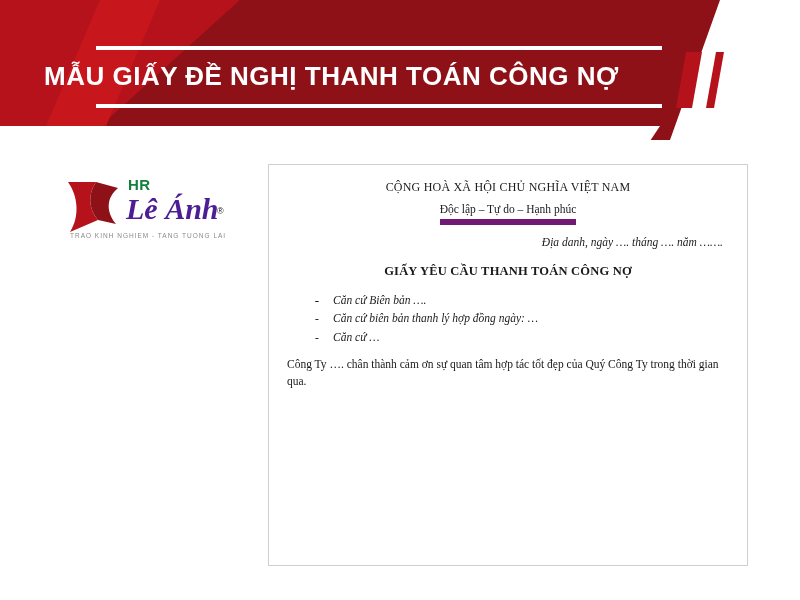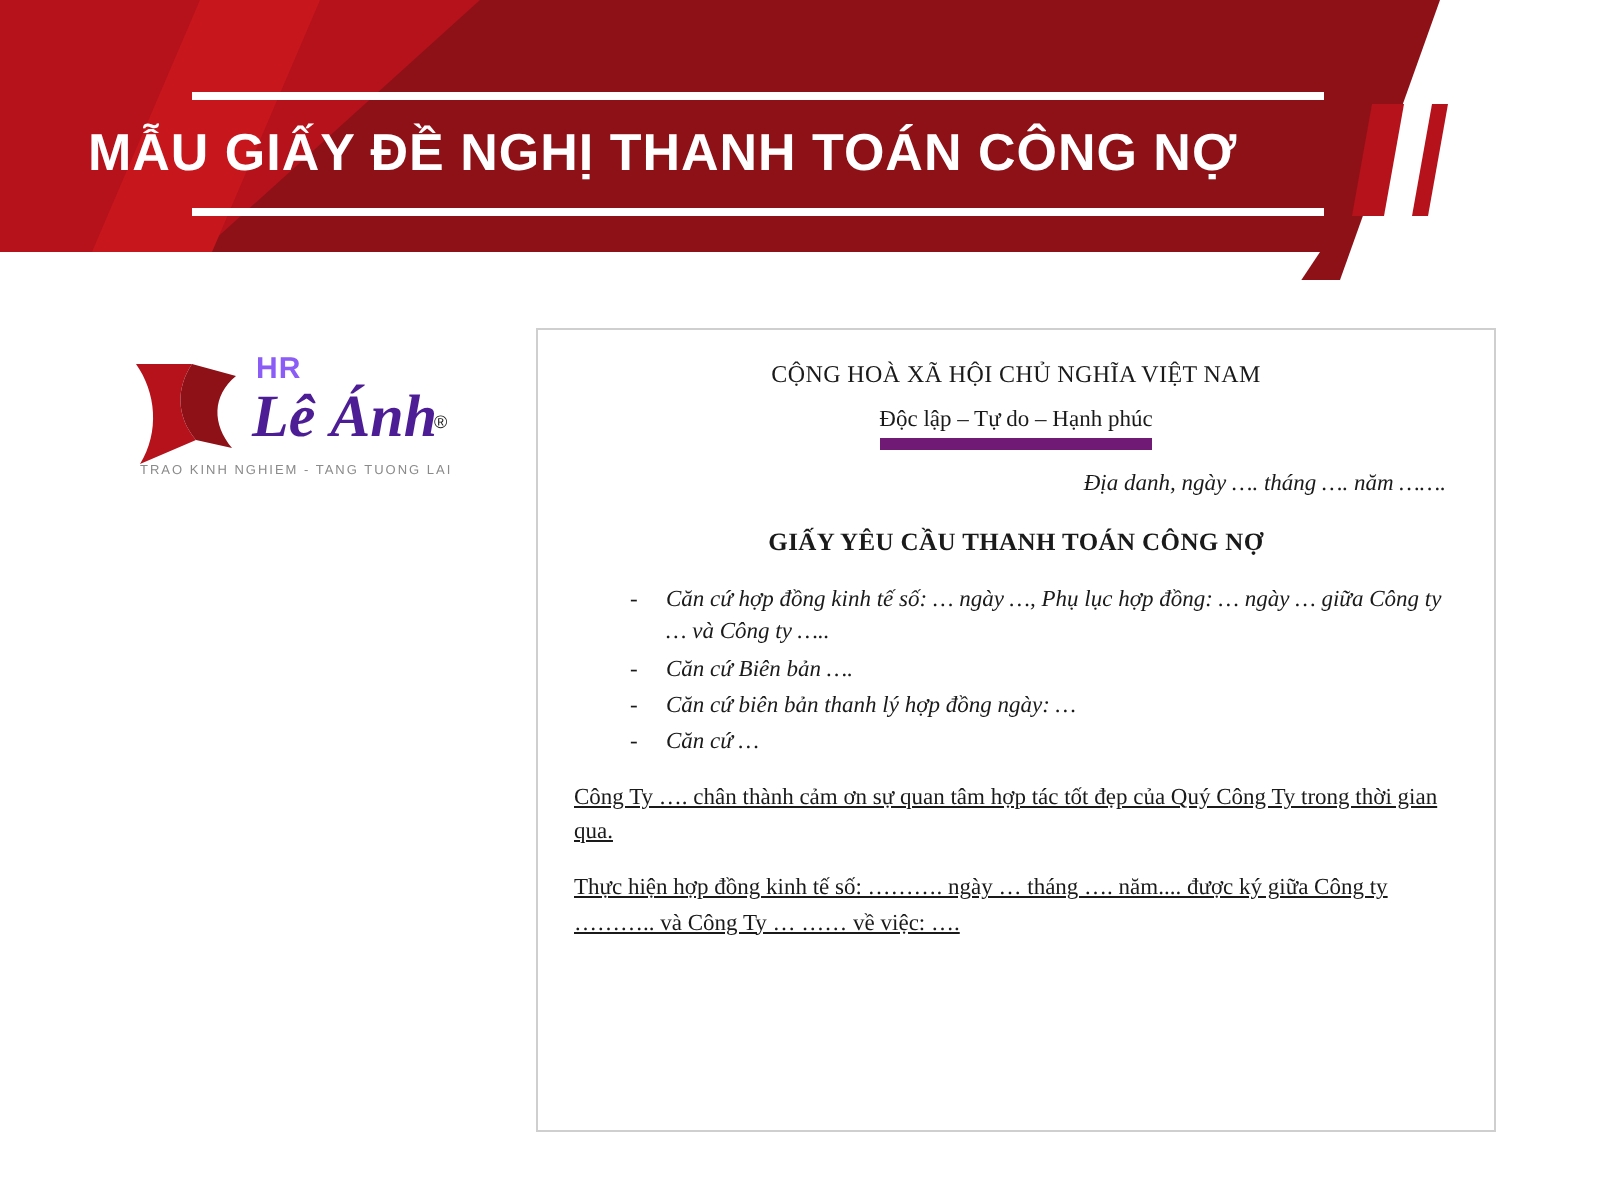--- a/index.html
+++ b/index.html
@@ -144,21 +144,21 @@
     width: 56px;
     height: 58px;
   }
   .logo-hr {
     position: absolute;
     left: 62px;
     top: 0px;
     font-family: "Liberation Sans", sans-serif;
     font-weight: bold;
     font-size: 15px;
-    color: #8b5cf6;
+    color: #15803d;
     letter-spacing: 0.5px;
   }
   .logo-name {
     position: absolute;
     left: 60px;
     top: 16px;
     font-family: "Liberation Serif", serif;
     font-weight: bold;
     font-style: italic;
     font-size: 30px;
@@ -248,21 +248,20 @@
   .doc-list li .dash {
     position: absolute;
     left: 28px;
     top: 0;
   }
   .doc-para {
     margin-top: 11px;
     font-size: 11.5px;
     text-align: left;
     line-height: 1.5;
-    text-decoration: underline;
   }
 </style>
 </head>
 <body>
 
 <div class="banner">
   <div class="banner-bg-dark"></div>
   <div class="band-dark"></div>
   <div class="band-light"></div>
   <div class="chevron"></div>
@@ -295,31 +294,29 @@
   </div>
   <div class="doc-center">
     <span class="doc-motto">Độc lập – Tự do – Hạnh phúc</span>
   </div>
   <div class="doc-place">Địa danh, ngày …. tháng …. năm …….</div>
   <div class="doc-title">GIẤY YÊU CẦU THANH TOÁN CÔNG NỢ</div>
 
   <ul class="doc-list">
     <li>
       <span class="dash">-</span>
-      <span>Căn cứ hợp đồng kinh tế số: … ngày …, Phụ lục hợp đồng: … ngày … giữa Công ty … và Công  ty …..</span>
     </li>
     <li>
       <span class="dash">-</span>
       <span>Căn cứ Biên bản ….</span>
     </li>
     <li>
       <span class="dash">-</span>
       <span>Căn cứ biên bản thanh lý hợp đồng ngày: …</span>
     </li>
     <li>
       <span class="dash">-</span>
       <span>Căn cứ …</span>
     </li>
   </ul>
 
   <div class="doc-para">Công Ty …. chân thành cảm ơn sự quan tâm hợp tác tốt đẹp của Quý Công Ty trong thời gian qua.</div>
-  <div class="doc-para">Thực hiện hợp đồng kinh tế số: ………. ngày … tháng …. năm....  được ký giữa Công ty ……….. và Công Ty … …… về việc: ….</div>
 </div>
 
 </body></html>

